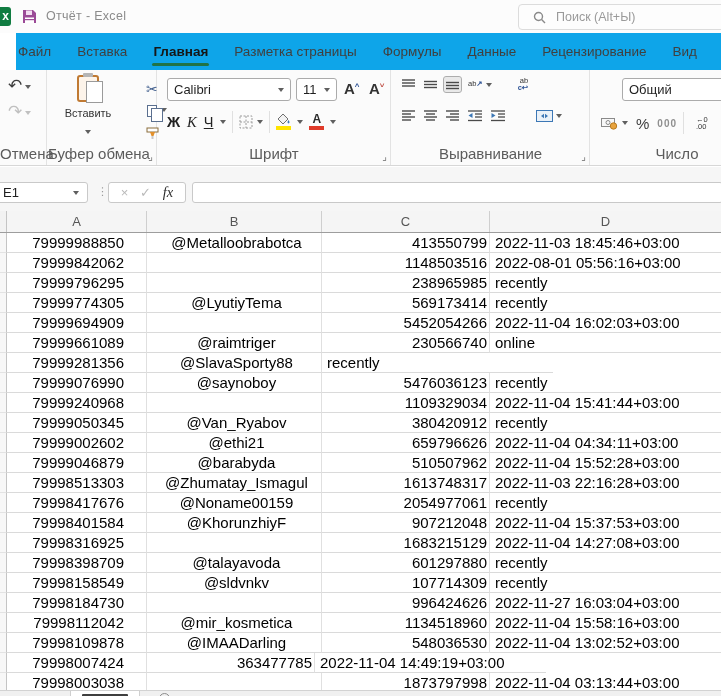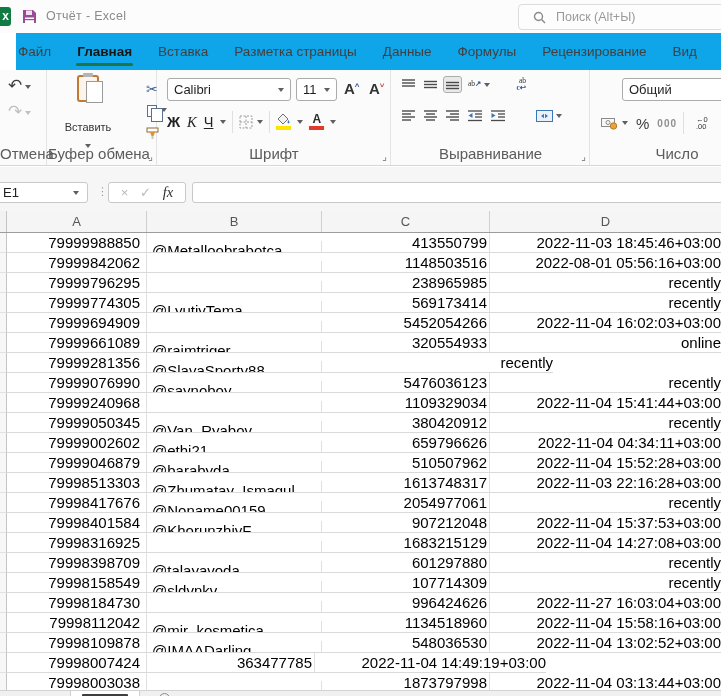--- a/index.html
+++ b/index.html
@@ -48,21 +48,21 @@
 
   
   .g-clip { left:48px; width:109px; }
   .paste-btn { position:absolute; left:14px; top:5px; width:52px; text-align:center; }
   .clipboard-ico { position:relative; width:22px; height:27px; margin:0 auto;
                    border:2px solid #c07a33; border-radius:3px; background:#fdf4ea;}
   .clipboard-ico::before { content:""; position:absolute; left:4px; top:-4px; width:10px; height:4px;
                            background:#b5b5b5; border-radius:1px;}
   .clipboard-ico::after { content:""; position:absolute; right:-6px; top:4px; width:15px; height:20px;
                           background:#fff; border:1px solid #9a9a9a; }
-  .paste-label { font-size:11px; color:#333; margin-top:19px; }
+  .paste-label { font-size:11px; color:#333; margin-top:5px; }
   .paste-chev { margin-top:3px; }
   .clip-col { position:absolute; left:98px; top:8px; width:30px; }
   .cut-ico { font-size:14px; color:#44618f; }
   .copy-ico { position:relative; width:10px; height:12px; border:1.4px solid #5a6f8f; background:#fff; margin:2px 0 0 1px;}
   .copy-ico::after { content:""; position:absolute; left:2.5px; top:2.5px; width:10px; height:12px;
                      border:1.4px solid #5a6f8f; background:#fff; }
   .fp-ico { width:13px; height:13px; margin-top:6px; }
   .clip-item { height:21px; display:flex; align-items:center; gap:4px; }
 
   
@@ -82,21 +82,21 @@
   .colorbar { display:block; height:4px; width:15px; margin-top:1px; }
   .stack-ico { display:inline-block; text-align:center; margin-right:3px; }
   .stack-ico .glyph { font-size:12px; font-weight:bold; color:#2b2b2b; line-height:11px; display:block;}
 
   
   .g-align { left:392px; width:198px; }
   .al-row { position:absolute; left:10px; display:flex; align-items:center; }
   .al-r1 { top:8px; } .al-r2 { top:40px; }
   .al-ic { margin-right:9px; display:flex; align-items:center; }
   .al-ic.sel { outline:1px solid #adadad; background:#e9e9e9; border-radius:2px; padding:2px; margin:-2px 7px -2px -2px;}
-  .wrap-ic { font-size:7.5px; line-height:6.5px; color:#333; text-align:right;font-family:Liberation Serif, serif; }
+  .wrap-ic { font-size:7.5px; line-height:6.5px; color:#333; text-align:right; }
   .wrap-ic b { color:#2f5496; }
 
   
   .g-num { left:591px; width:130px; border-right:none; }
   .numfmt { left:31px; width:105px; }
   .n-row2 { position:absolute; left:10px; top:40px; height:26px; display:flex; align-items:center; }
   .pct { font-size:15px; color:#3c3c3c; margin:0 8px; }
   .thou { font-size:10px; font-weight:bold; color:#8f8f8f; letter-spacing:1px; }
   .incdec { font-size:7.5px; line-height:7px; color:#333; text-align:left; margin-left:6px; }
 
@@ -114,24 +114,24 @@
 
   
   .grid { position:absolute; top:211px; left:0; right:0; bottom:0; background:#fff; }
   .gh-row { display:flex; height:22px; border-bottom:1px solid #9d9d9d; background:#f5f5f5; }
   .gh-cell { font-size:13px; color:#565656; text-align:center; line-height:21px;
              border-right:1px solid #cfcfcf; }
   .sliver { width:7px; background:#f2f2f2; border-right:1px solid #c4c4c4; }
   .row { display:flex; height:20px; }
   .cell { font-size:15px; color:#000; line-height:19px; border-bottom:1px solid #dadada;
           white-space:nowrap; overflow:hidden; }
-  .c0 { width:140px; text-align:right; padding-right:6px; border-right:1px solid #e0e0e0; }
-  .c1 { width:175px; text-align:left;  padding-left:5px;  border-right:1px solid #e0e0e0;margin-top:8px; }
+  .c0 { width:140px; text-align:right; padding-right:22px; border-right:1px solid #e0e0e0; }
+  .c1 { width:175px; text-align:center;  padding-left:5px;  border-right:1px solid #e0e0e0; }
   .c2 { width:168px; text-align:right; padding-right:2px; border-right:1px solid #e0e0e0; }
-  .c3 { width:231px; text-align:right;  padding-left:5px; }
+  .c3 { width:231px; text-align:left;  padding-left:5px; }
   .w0 { width:140px; } .w1 { width:175px; } .w2 { width:168px; } .w3 { width:231px; border-right:none; }
   .row .rh { width:7px; background:#f7f7f7; border-right:1px solid #c4c4c4; border-bottom:1px solid #e3e3e3;}
 
   
   .sheetstrip { position:absolute; left:0; right:0; bottom:0; height:6px; background:#f0f0f0;
                 border-top:1px solid #d2d2d2; overflow:hidden; }
   .sheettab { position:absolute; left:70px; top:0; width:70px; height:6px; background:#fff;
               border-left:1px solid #cfcfcf; border-right:1px solid #cfcfcf; }
   .sheettab-textfrag { margin:3px auto 0; width:46px; height:3px; background:#3f3f3f; border-radius:1px;}
   .addsheet { position:absolute; left:159px; top:2px; width:11px; height:11px; border:1px solid #8c8c8c;
@@ -161,25 +161,25 @@
           <circle cx="5.5" cy="5.5" r="4" fill="none" stroke="#8a8a8a" stroke-width="1.4"></circle>
           <line x1="8.6" y1="8.6" x2="12" y2="12" stroke="#8a8a8a" stroke-width="1.4"></line>
         </svg>
       </span>
       <span class="search-text">Поиск (Alt+Ы)</span>
     </div>
   </div>
 
   <div class="tabsrow">
       <div class="rtab">Файл</div>
+      <div class="rtab">Вставка</div>
       <div class="rtab active">Главная</div>
-      <div class="rtab">Вставка</div>
       <div class="rtab">Разметка страницы</div>
+      <div class="rtab">Формулы</div>
       <div class="rtab">Данные</div>
-      <div class="rtab">Формулы</div>
       <div class="rtab">Рецензирование</div>
       <div class="rtab">Вид</div>
       <div class="rtab">Справка</div>
     </div>
 
   <div class="ribbon">
 
     <div class="grp g-undo">
       <div class="undo-b ribbon-btn" style="top:5px;">
         <span>↶</span><span class="chev"></span>
@@ -444,21 +444,21 @@
           <div class="rh"></div>
           <div class="cell c0">79999694909</div>
           <div class="cell c1"></div>
           <div class="cell c2">5452054266</div>
           <div class="cell c3">2022-11-04 16:02:03+03:00</div>
         </div>
         <div class="row">
           <div class="rh"></div>
           <div class="cell c0">79999661089</div>
           <div class="cell c1">@raimtriger</div>
-          <div class="cell c2">320554933</div>
+          <div class="cell c2">230566740</div>
           <div class="cell c3">online</div>
         </div>
         <div class="row">
           <div class="rh"></div>
           <div class="cell c0">79999281356</div>
           <div class="cell c1">@SlavaSporty88</div>
           <div class="cell c3">recently</div>
         </div>
         <div class="row">
           <div class="rh"></div>

